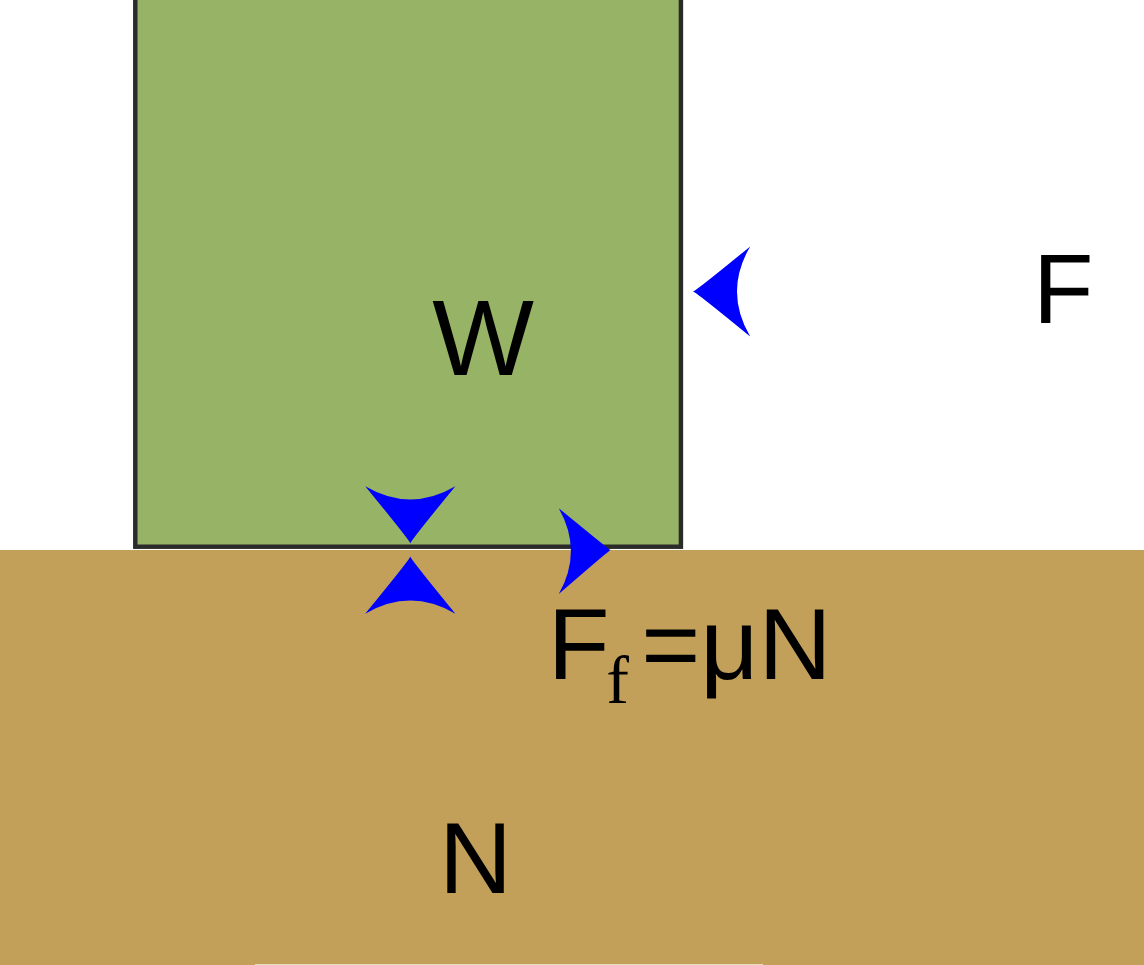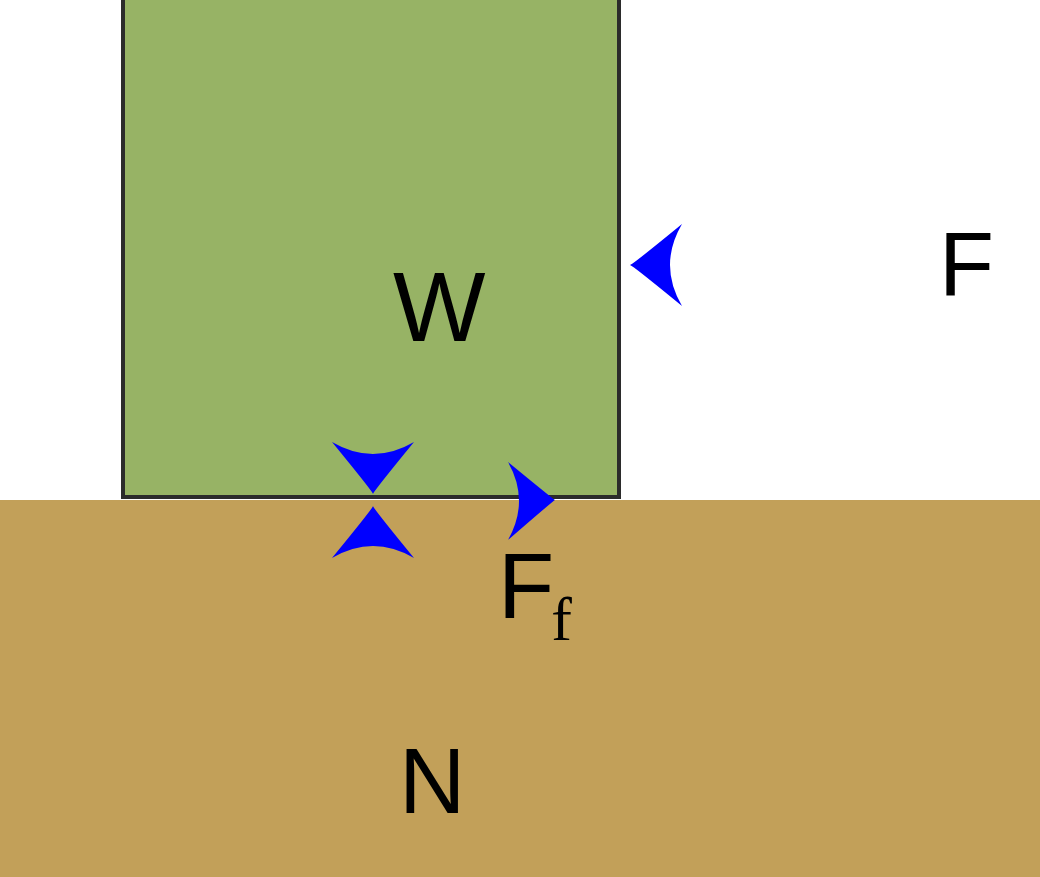--- a/index.html
+++ b/index.html
@@ -116,15 +116,16 @@
 
   <div class="label" id="label-w">W</div>
 
   <div class="label" id="label-f">F</div>
 
   <div class="label" id="label-n">N</div>
 
   <div class="label" id="label-friction">
     <span class="base">F</span>
       <span class="sub">f</span>
+      <span class="rest">=μN</span>
   </div>
 
 </div>
 
 </body></html>

